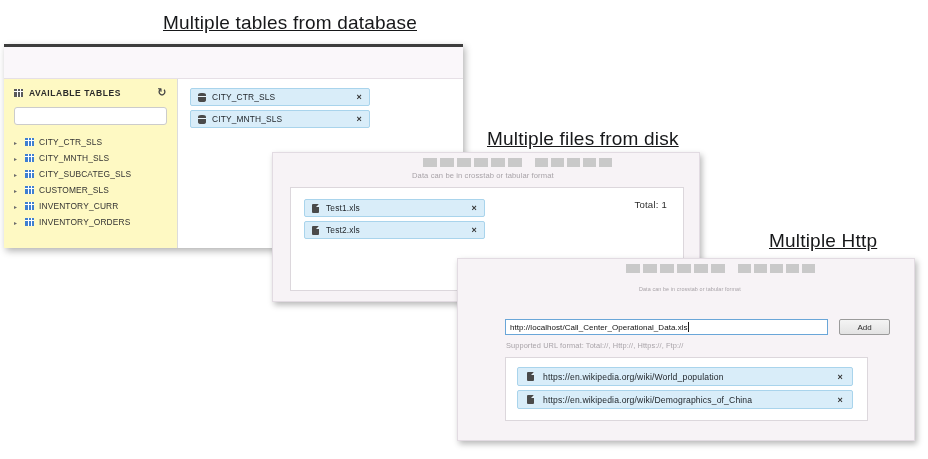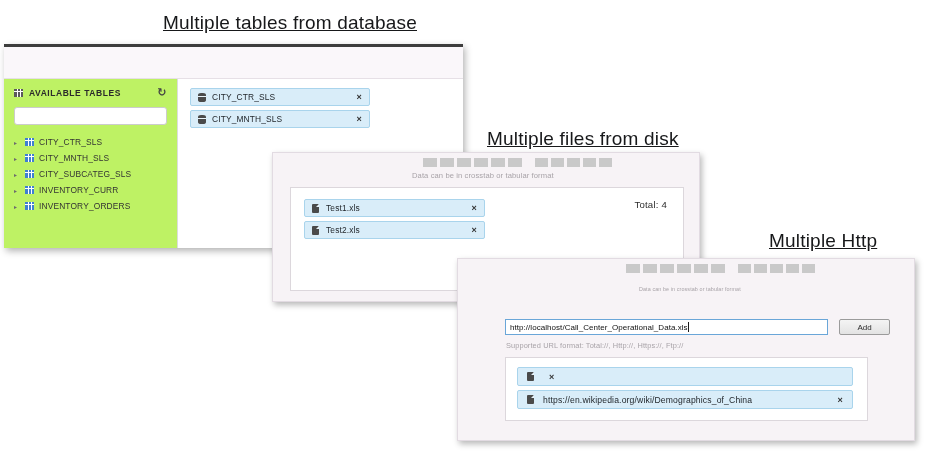--- a/index.html
+++ b/index.html
@@ -49,21 +49,21 @@
     position:absolute;left:0;top:3px;right:0;height:31px;
     background:#faf7fa;border-bottom:1px solid #e6e0e6;
   }
   #panel-db .body{
     position:absolute;left:0;top:35px;right:0;bottom:0;
     display:flex;
   }
   .db-left{
     width:174px;box-sizing:border-box;
     border-right:1px solid #dcdcdc;
-    background:#bef264;
+    background:#fef9c3;
     padding:8px 10px 0 10px;
     position:relative;
   }
   .db-left-head{
     display:flex;align-items:center;gap:6px;
     font-size:8.5px;font-weight:bold;color:#2b2b2b;
     letter-spacing:.55px;
     margin-bottom:7px;
   }
   .db-left-head .lbl{flex:1;}
@@ -245,20 +245,25 @@
             </li>
             <li>
               <span class="arrow">▸</span>
               <span class="tbl-blue"></span>
               <span>CITY_MNTH_SLS</span>
             </li>
             <li>
               <span class="arrow">▸</span>
               <span class="tbl-blue"></span>
               <span>CITY_SUBCATEG_SLS</span>
+            </li>
+            <li>
+              <span class="arrow">▸</span>
+              <span class="tbl-blue"></span>
+              <span>CUSTOMER_SLS</span>
             </li>
             <li>
               <span class="arrow">▸</span>
               <span class="tbl-blue"></span>
               <span>INVENTORY_CURR</span>
             </li>
             <li>
               <span class="arrow">▸</span>
               <span class="tbl-blue"></span>
               <span>INVENTORY_ORDERS</span>
@@ -294,21 +299,21 @@
         <div class="redact" style="width: 14px;"></div>
         <div class="redact" style="width: 13px; margin-left: 10px;"></div>
         <div class="redact" style="width: 13px;"></div>
         <div class="redact" style="width: 13px;"></div>
         <div class="redact" style="width: 13px;"></div>
         <div class="redact" style="width: 13px;"></div>
       </div>
     <div class="sub-note">Data can be in crosstab or tabular format</div>
 
     <div class="inner-box" id="files-box">
-      <div id="files-total">Total: 4</div>
+      <div id="files-total">Total: 1</div>
       <div id="files-list">
           <div class="chip file-chip">
             <span class="file-icon"></span>
             <span class="chip-label">Test1.xls</span>
             <span class="chip-x">×</span>
           </div>
           <div class="chip file-chip">
             <span class="file-icon"></span>
             <span class="chip-label">Test2.xls</span>
             <span class="chip-x">×</span>
@@ -340,20 +345,21 @@
       </div>
       <div class="add-btn">Add</div>
     </div>
 
     <div id="url-hint">Supported URL format: Total://, Http://, Https://, Ftp://</div>
 
     <div class="inner-box" id="urls-box">
       <div id="urls-list">
           <div class="chip url-chip">
             <span class="file-icon"></span>
+            <span class="chip-label">https://en.wikipedia.org/wiki/World_population</span>
             <span class="chip-x">×</span>
           </div>
           <div class="chip url-chip">
             <span class="file-icon"></span>
             <span class="chip-label">https://en.wikipedia.org/wiki/Demographics_of_China</span>
             <span class="chip-x">×</span>
           </div>
         </div>
     </div>
   </div>

